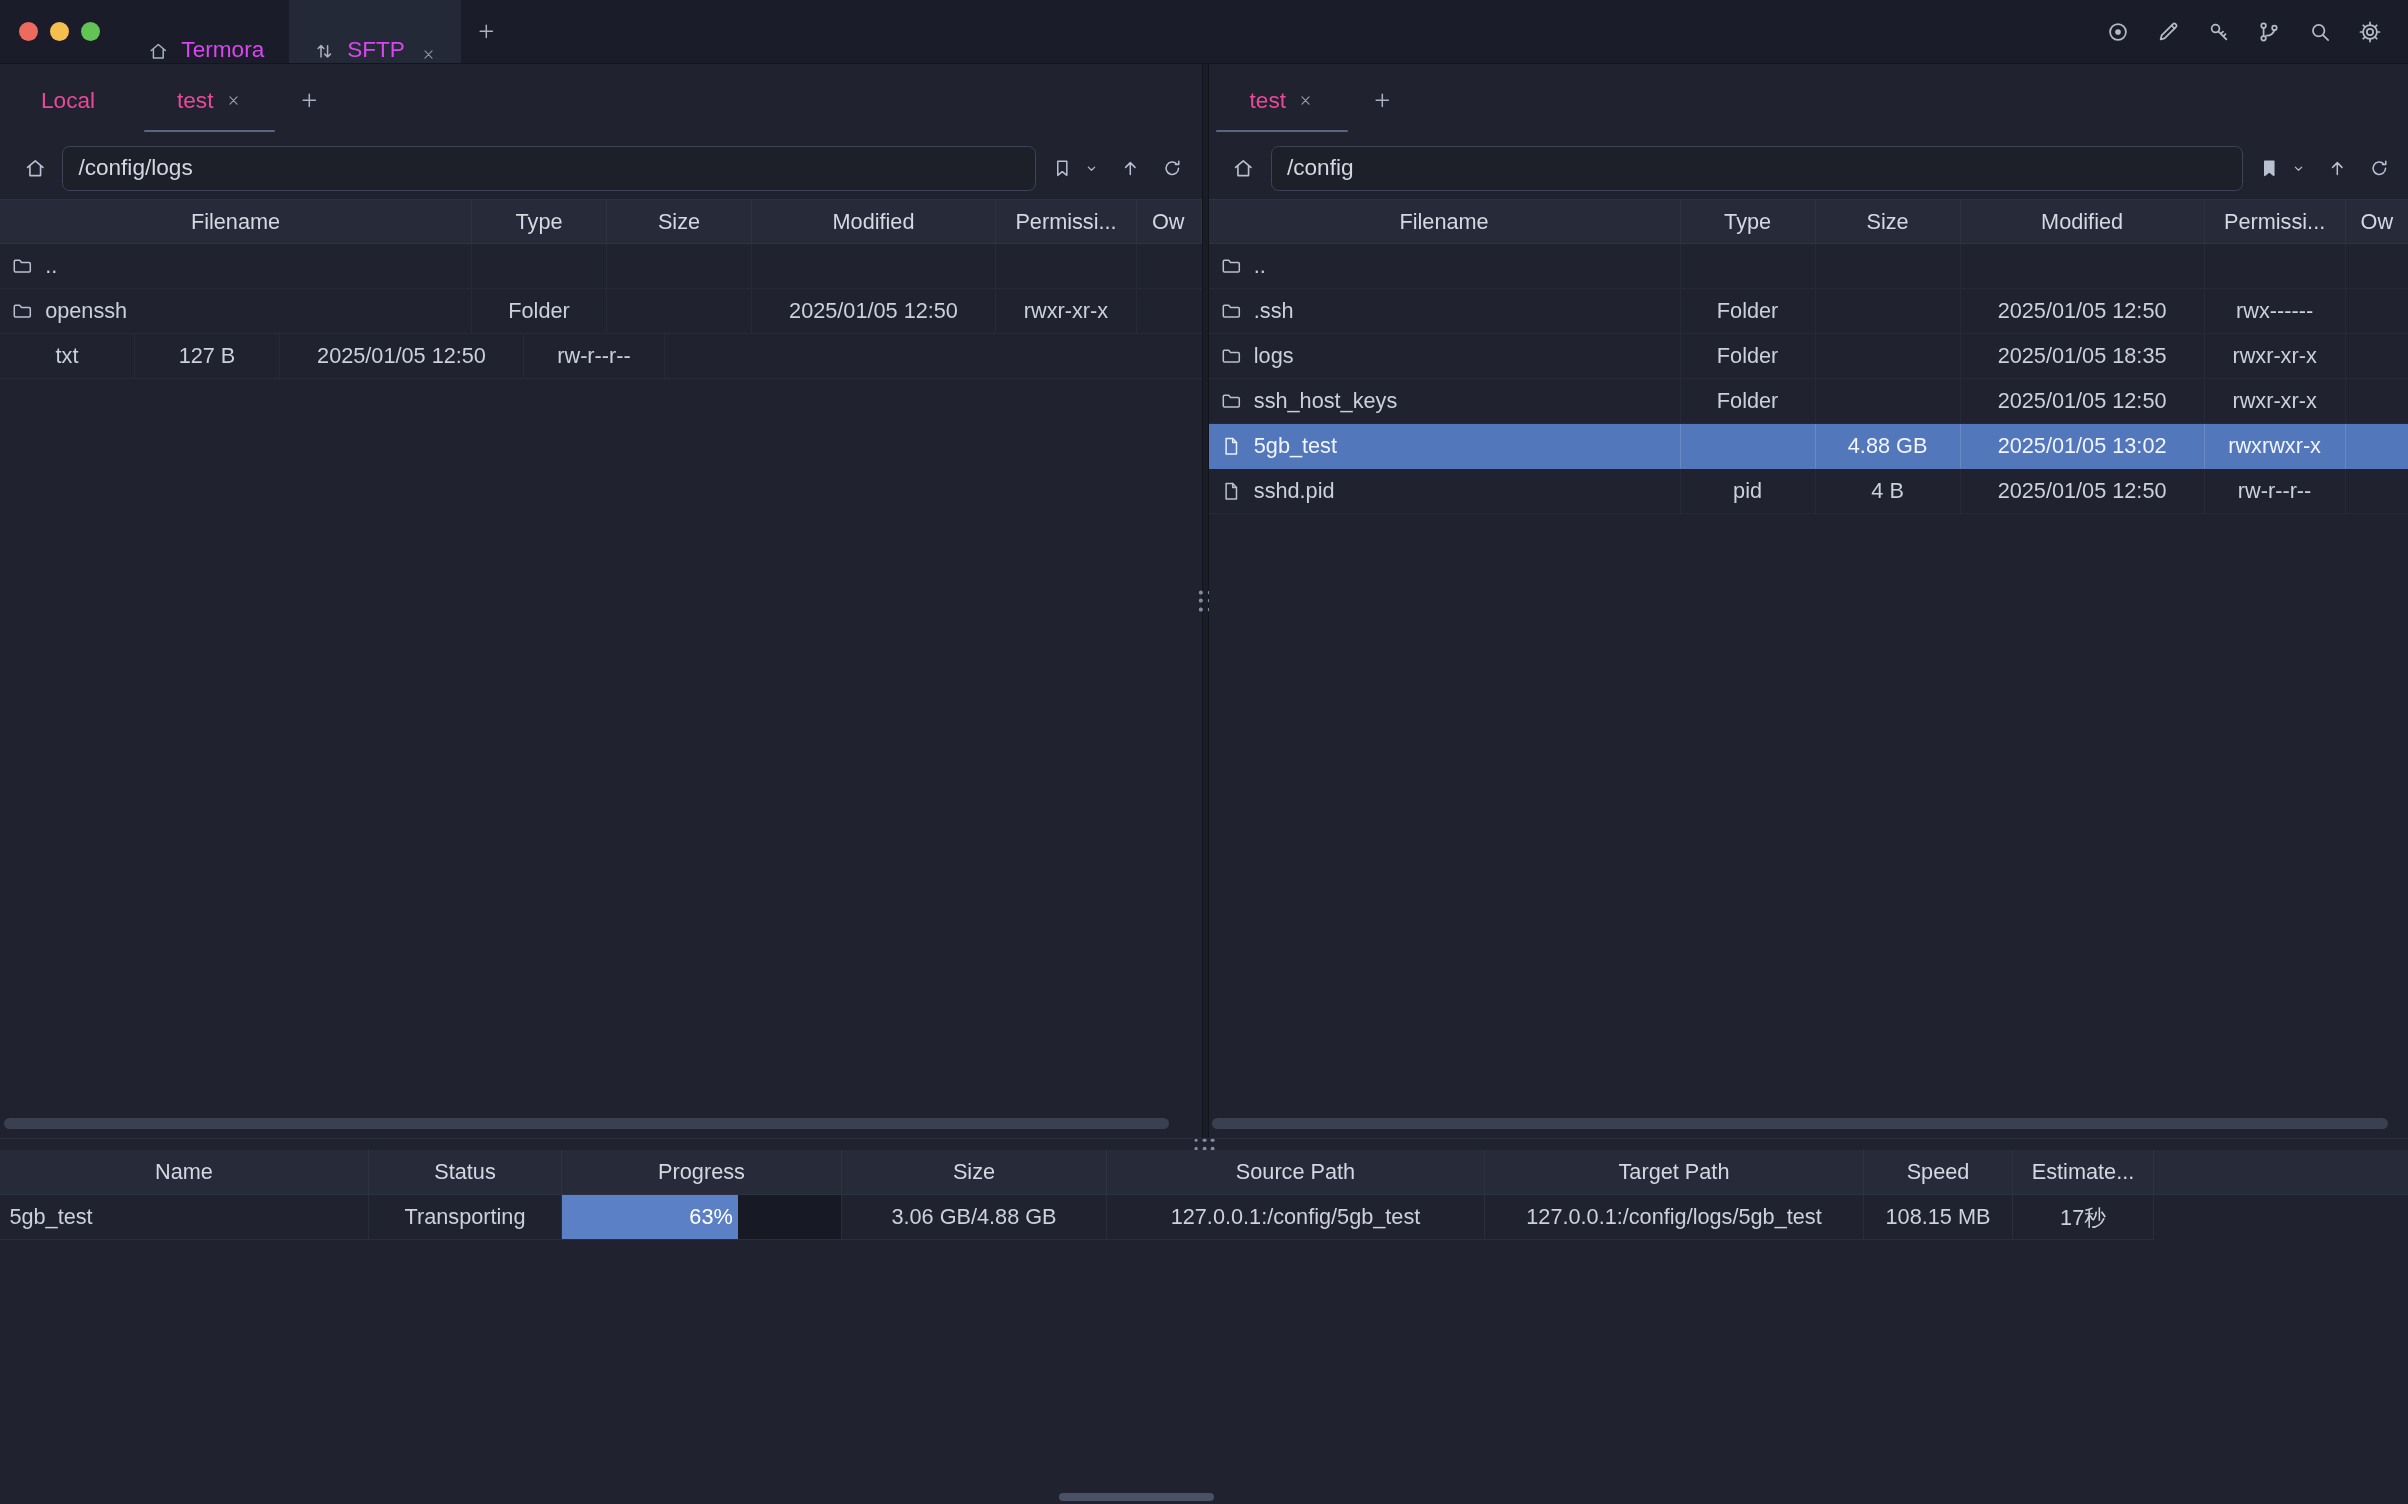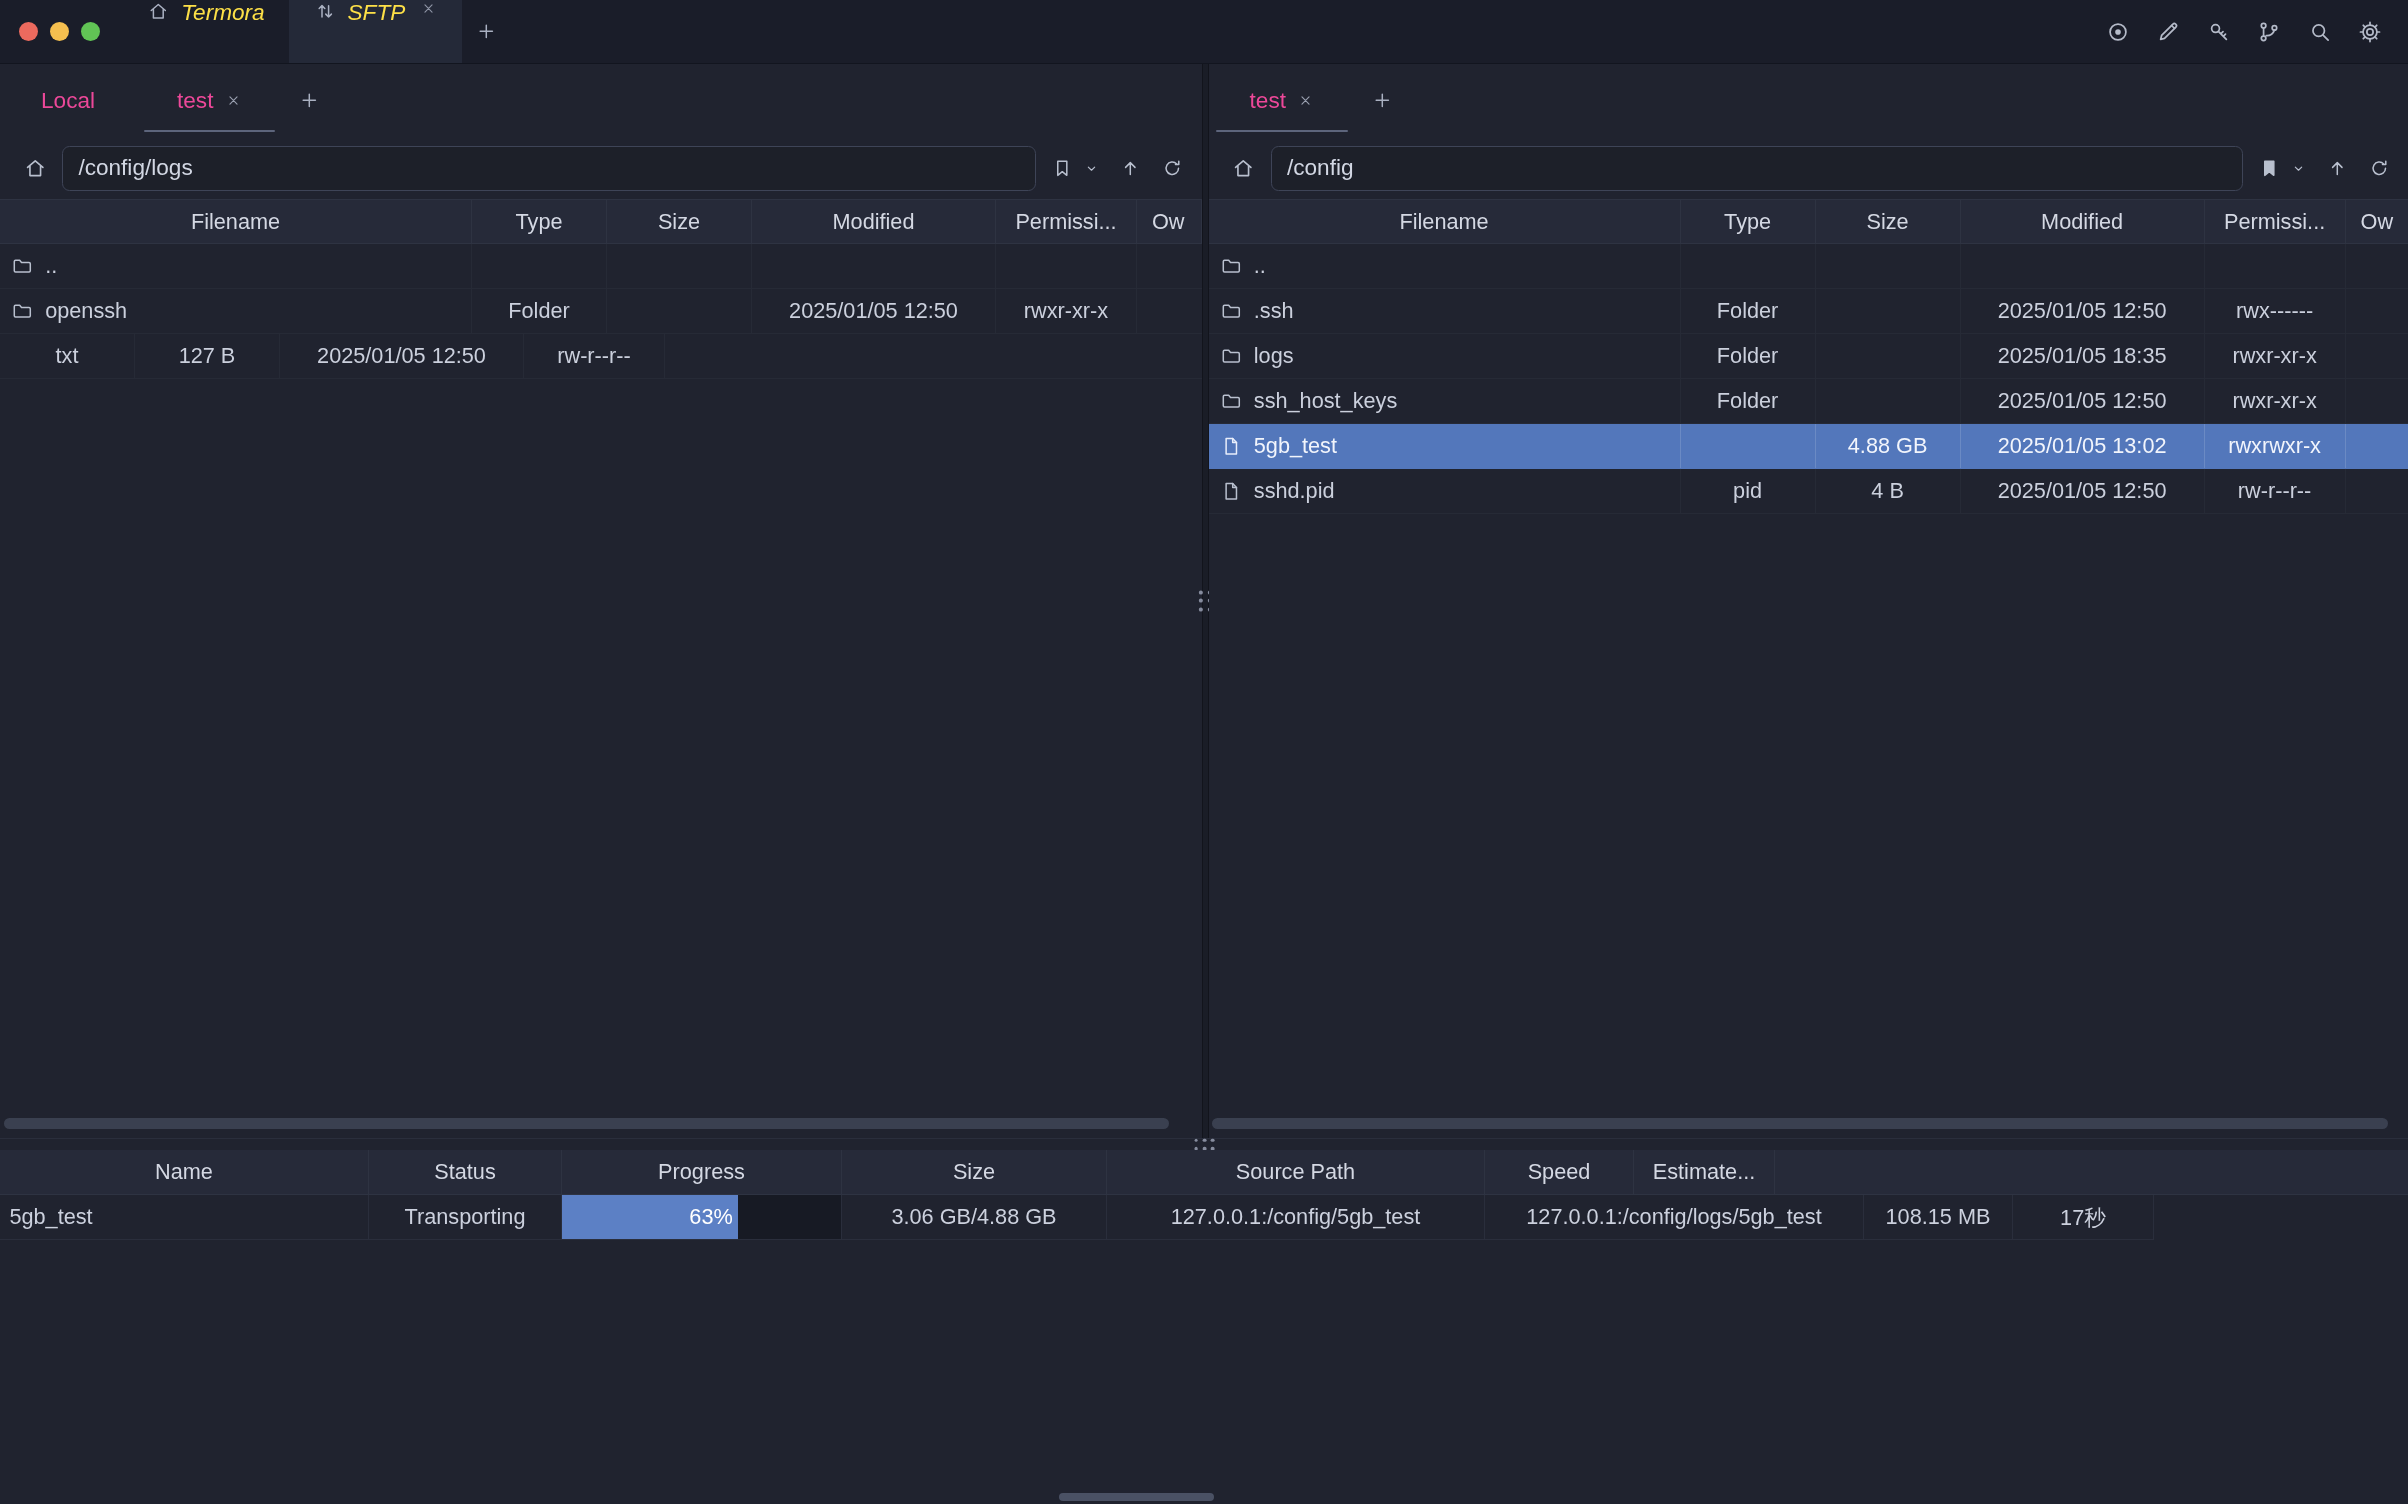--- a/index.html
+++ b/index.html
@@ -17,21 +17,21 @@
   .ic28 { width:26px; height:26px; }
   .ic18 { width:17px; height:17px; }
 
   
   .titlebar {
     height:64px; flex:0 0 64px; background:#1a1d29; border-bottom:0.9px solid #12151f;
     display:flex; align-items:stretch;
   }
   .traffic { display:flex; align-items:center; gap:12.2px; padding:0 22.6px 0 19px; }
   .light { width:19px; height:19px; border-radius:50%; }
-  .tb-tab { display:flex; align-items:flex-start; gap:11.3px; padding:0 24.5px; font-size:22.6px; color:#fde047;font-style:italic; }
+  .tb-tab { display:flex; align-items:flex-end; gap:11.3px; padding:0 24.5px; font-size:22.6px; color:#d946ef; }
   .tb-tab .tabicon { color:#aab1c2; }
   .tb-tab.active { background:#242938; }
   .tb-close { color:#8f95a6; display:flex; align-items:center; margin-left:3.8px; }
   .tb-plus { width:49px; display:flex; align-items:center; justify-content:center; color:#aab1c2; }
   .tb-spacer { flex:1; }
   .tb-icons { display:flex; align-items:center; gap:24.5px; padding-right:26px; color:#b4bac8; }
   .tb-iconbtn { display:flex; align-items:center; justify-content:center; }
 
   
   .workspace { flex:0 0 1074px; height:1074px; display:flex; position:relative; }
@@ -529,20 +529,21 @@
     </div>
   </div>
 
   <section class="transfers">
     <div class="t-row header">
       <div class="cell tc-name">Name</div>
       <div class="cell tc-status">Status</div>
       <div class="cell tc-prog">Progress</div>
       <div class="cell tc-size">Size</div>
       <div class="cell tc-src">Source Path</div>
+      <div class="cell tc-dst">Target Path</div>
       <div class="cell tc-speed">Speed</div>
       <div class="cell tc-est">Estimate...</div>
       <div class="cell tc-fill"></div>
     </div>
 
     <div class="t-row body">
       <div class="cell tc-name">5gb_test</div>
       <div class="cell tc-status">Transporting</div>
       <div class="cell tc-prog progress-cell">
         <div class="progress-fill" style="width: 63%;">

